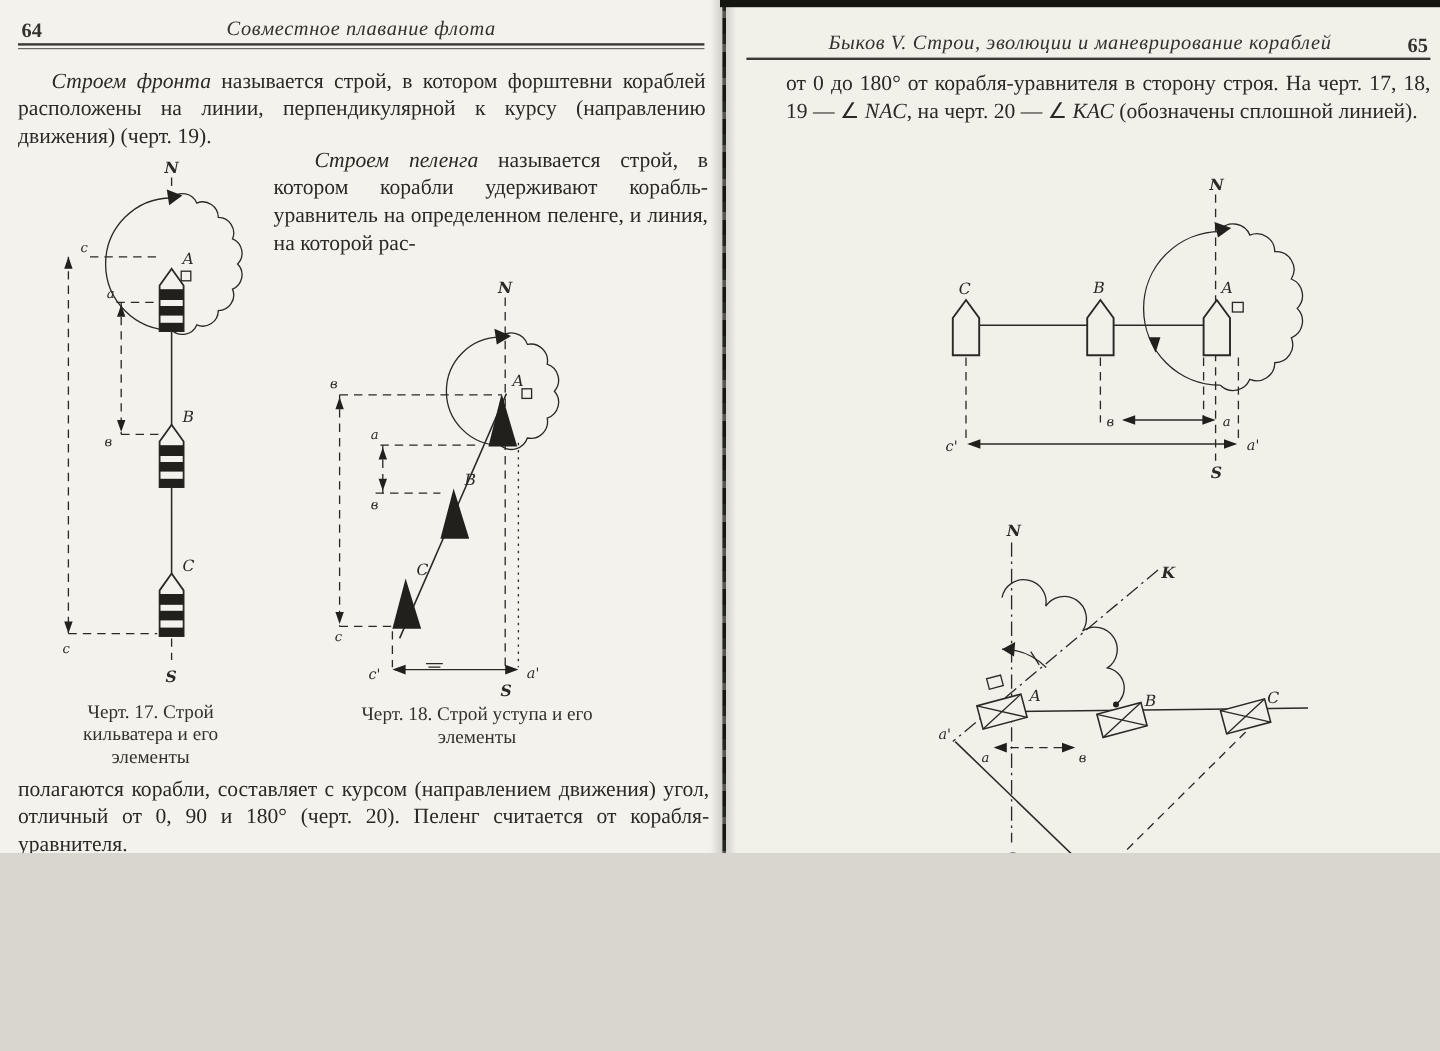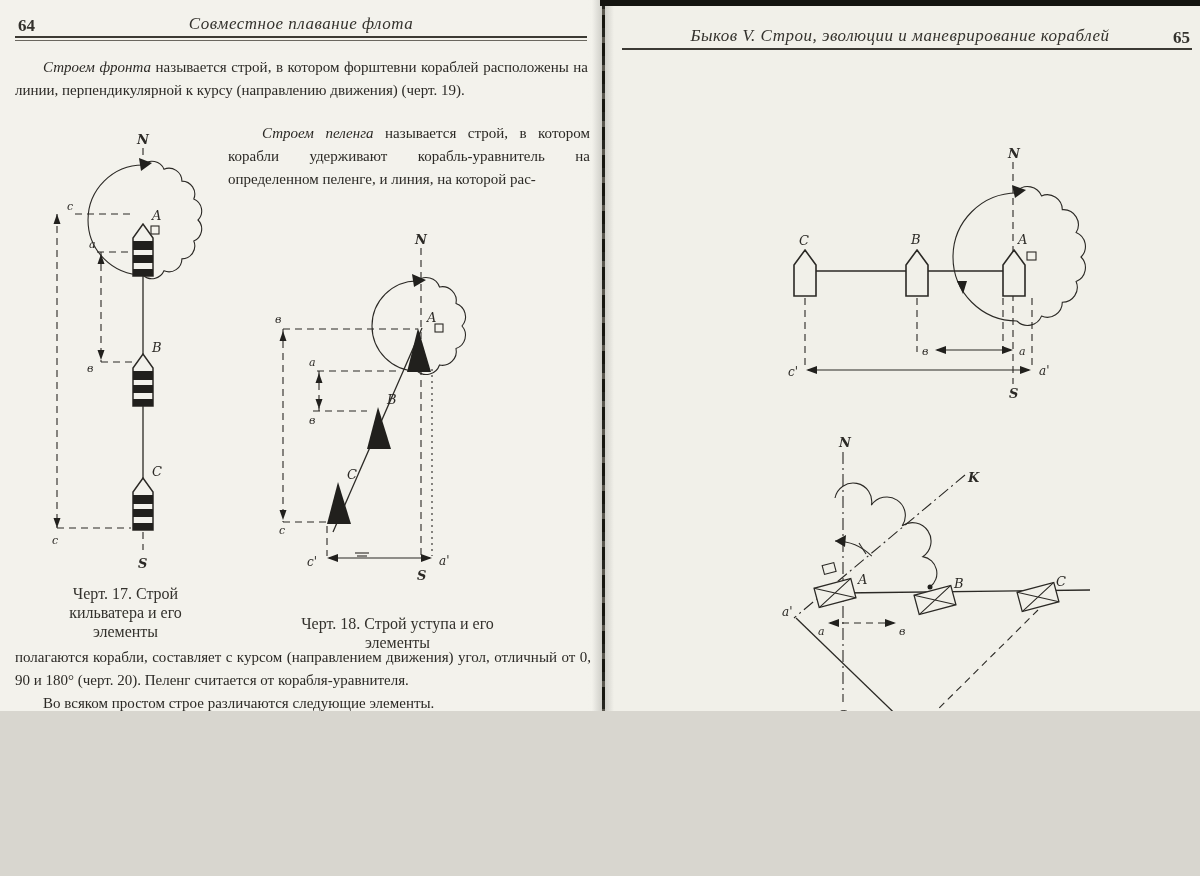--- a/index.html
+++ b/index.html
@@ -1,20 +1,20 @@
 <!DOCTYPE html>
 <html><head>
 <meta charset="utf-8">
 <style>
   html,body{margin:0;padding:0;}
   body{background:#d8d6cf;font-family:"Liberation Serif", serif;}
   #page{position:relative;width:1200px;height:711px;overflow:hidden;
         background:linear-gradient(to right,#f3f2ec 0 49%, #f1f0e9 51% 100%);color:#2b2925;}
   .abs{position:absolute;}
-  .bt{font-size:15px;line-height:23px;text-align:justify;margin:0;color:#2b2925;}
+  .bt{font-size:18px;line-height:23px;text-align:justify;margin:0;color:#2b2925;}
   .ind{text-indent:28px;}
   .lead{font-style:italic;}
   .hdr{font-style:italic;font-size:17px;letter-spacing:.5px;color:#34322d;}
   .pgnum{font-size:17px;font-weight:bold;color:#34322d;}
   .cap{font-size:16px;line-height:19px;text-align:center;color:#33312c;}
   .rule{background:#3c3a34;height:2px;}
   .rule2{background:#6a675f;height:1px;}
   .foot{font-size:13px;color:#3a3832;}
   svg text{font-family:"DejaVu Serif",serif;font-style:italic;font-size:13px;fill:#2b2925;}
   svg text.bold{font-weight:bold;}
@@ -137,41 +137,44 @@
     <text x="172" y="98">A</text>
     <text x="132" y="180">B</text>
     <text x="92" y="255">C</text>
     <text x="20" y="99" style="font-size:11px">в</text>
     <text x="54" y="142" style="font-size:11px">a</text>
     <text x="54" y="200" style="font-size:11px">в</text>
     <text x="24" y="310" style="font-size:11px">c</text>
     <text x="52" y="342" style="font-size:12px">c'</text>
     <text x="184" y="341" style="font-size:12px">a'</text>
   </svg>
-  <div class="abs cap" style="left:290px;top:586px;width:215px;margin-top:28px;">Черт. 18. Строй уступа и его элементы</div>
+  <div class="abs cap" style="left:290px;top:586px;width:215px;">Черт. 18. Строй уступа и его элементы</div>
 
   <div class="abs" style="left:15px;top:646px;width:576px;">
     <p class="bt">полагаются корабли, составляет с курсом (направлением движения) угол, отличный от 0, 90 и 180° (черт. 20). Пеленг считается от корабля-уравнителя.</p>
     <p class="bt ind">Во всяком простом строе различаются следующие элементы.</p>
     <p class="bt ind">
       <span class="lead">Пеленг строя</span><span> — линия, соединяющая одинаковые точки находящихся в строю кораблей (на черт. 17, 18, 19, 20 — линия </span><span class="lead">AC</span><span>).</span>
     </p>
     <p class="bt ind">
       <span class="lead">Угол строя</span><span> — угол между курсом (направлением движения) корабля-уравнителя и линией строя, считаемый</span>
     </p>
   </div>
 
   <div class="abs gutshadow" style="left:592px;top:0;width:22px;height:876px;"></div>
   <div class="abs gutter" style="left:602px;top:0;width:3px;height:876px;"></div>
   <div class="abs" style="left:600px;top:0;width:600px;height:6px;background:#141410;"></div>
 
   <div class="abs hdr" style="left:640px;top:26px;width:520px;text-align:center;">Быков V. Строи, эволюции и маневрирование кораблей</div>
   <div class="abs pgnum" style="left:1150px;top:28px;width:40px;text-align:right;">65</div>
   <div class="abs rule" style="left:622px;top:48px;width:570px;"></div>
 
+  <p class="abs bt" style="left:655px;top:58px;width:537px;">
+    <span>от 0 до 180° от корабля-уравнителя в сторону строя. На черт. 17, 18, 19 — ∠ </span><span class="lead">NAC</span><span>, на черт. 20 — ∠ </span><span class="lead">КАС</span><span> (обозначены сплошной линией).</span>
+  </p>
 
   <svg class="abs" style="left:695px;top:146px;" width="500" height="265" viewBox="0 0 500 265">
     <defs>
       <g id="ship19">
         <path d="M0,0 L11,15 L11,46 L-11,46 L-11,15 Z" fill="#f1f0e9" stroke="#2b2925" stroke-width="1.6"></path>
       </g>
     </defs>
     <g>
       <line class="thin dash" x1="318" y1="16" x2="318" y2="238"></line>
     </g>

